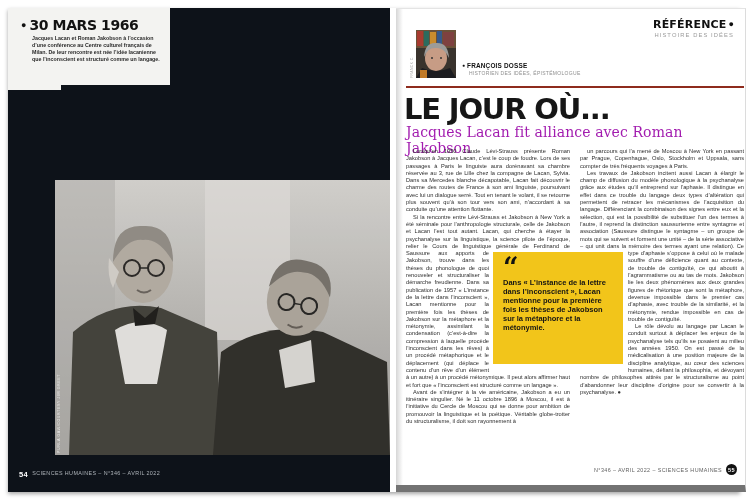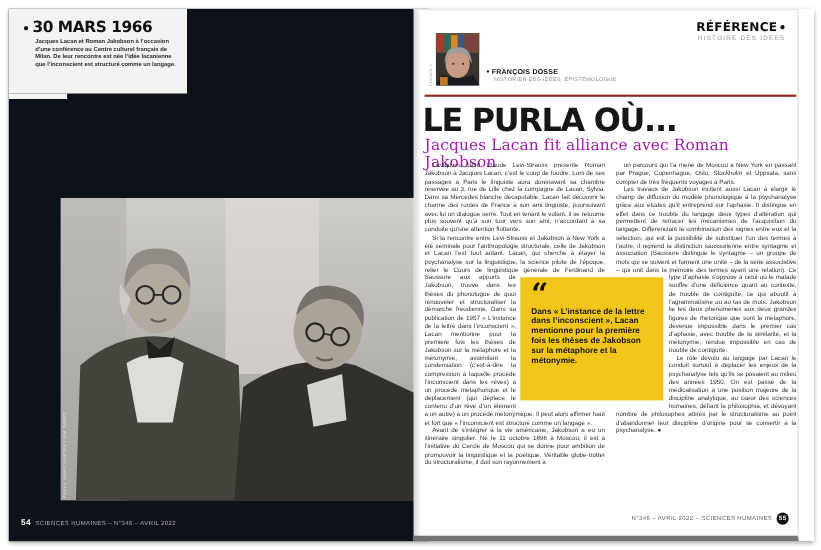--- a/index.html
+++ b/index.html
@@ -20,29 +20,29 @@
   .date-bullet { font-size:9px; color:#111; margin-right:3px; line-height:1; }
   .date-title { font-size:14px; font-weight:bold; letter-spacing:-0.4px; color:#121212;
                 font-family:"DejaVu Sans", sans-serif; }
   .date-text { margin:1px 8px 0 24px; font-size:5.3px; line-height:6.9px; color:#2a2a2a;
                font-weight:bold; }
   .main-photo { position:absolute; left:47px; top:172px; width:335px; height:275px; }
   .main-photo svg { display:block; width:100%; height:100%; }
   .photo-credit { position:absolute; left:49px; top:300px; height:145px;
                   writing-mode:vertical-rl; transform:rotate(180deg);
                   font-size:3.6px; letter-spacing:.6px; color:rgba(255,255,255,.75); }
-  .footer-left { position:absolute; left:11px; bottom:13px; display:flex; align-items:flex-end;
+  .footer-left { position:absolute; left:11px; bottom:13px; display:flex; align-items:flex-start;
                  font-size:5.4px; color:#aeb4ba; letter-spacing:.4px; }
   .footer-left .pn { font-weight:bold; font-size:7.5px; color:#ffffff; margin-right:4px; }
 
   
-  .page-right { position:absolute; left:368px; top:0; width:350px; height:484px;
+  .page-right { position:absolute; left:388px; top:0; width:350px; height:484px;
                 background:#ffffff; overflow:hidden;
                 border-top:1px solid #e4e4e4; border-right:1px solid #dcdcdc;
-                border-bottom:5px solid #737373; box-sizing:border-box; }
+                border-bottom:7px solid #737373; box-sizing:border-box; }
   .gutter-shadow { position:absolute; left:0; top:0; width:7px; height:484px;
                    background:linear-gradient(90deg, rgba(0,0,0,.16), rgba(0,0,0,0)); }
   .kicker { position:absolute; top:9px; right:11px; text-align:right; }
   .kicker-main-row { display:flex; align-items:center; justify-content:flex-end; }
   .kicker-main { font-size:11px; font-weight:bold; color:#101010; letter-spacing:.2px;
                  font-family:"DejaVu Sans", sans-serif; }
   .kicker-dot { font-size:9px; color:#101010; margin-left:2px; line-height:1; }
   .kicker-sub { font-size:5.8px; color:#9a9a9a; letter-spacing:1.1px; margin-top:1px; }
 
   .author { position:absolute; left:14px; top:21px; display:flex; }
@@ -181,21 +181,21 @@
         <div class="author-name-row">
           <span class="author-bullet">●</span>
           <span class="author-name">FRANÇOIS DOSSE</span>
         </div>
         <div class="author-role">HISTORIEN DES IDÉES, ÉPISTÉMOLOGUE</div>
       </div>
     </div>
 
     <div class="rule"></div>
 
-    <h1 class="title" style="margin:0;">LE PURLA OÙ...</h1>
+    <h1 class="title" style="margin:0;">LE JOUR OÙ...</h1>
     <div class="subtitle">Jacques Lacan fit alliance avec Roman Jakobson</div>
 
     <div class="col col-1">
       <div class="sp-r0"></div>
       <div class="cut-r"></div>
       <p>Lorsqu’en 1950 Claude Lévi-Strauss présente Roman Jakobson à Jacques Lacan, c’est le coup de foudre. Lors de ses passages à Paris le linguiste aura dorénavant sa chambre réservée au 3, rue de Lille chez la compagne de Lacan, Sylvia. Dans sa Mercedes blanche décapotable, Lacan fait découvrir le charme des routes de France à son ami linguiste, poursuivant avec lui un dialogue serré. Tout en tenant le volant, il se retourne plus souvent qu’à son tour vers son ami, n’accordant à sa conduite qu’une attention flottante.</p>
       <p>Si la rencontre entre Lévi-Strauss et Jakobson à New York a été séminale pour l’anthropologie structurale, celle de Jakobson et Lacan l’est tout autant. Lacan, qui cherche à étayer la psychanalyse sur la linguistique, la science pilote de l’époque, relier le Cours de linguistique générale de Ferdinand de Saussure aux apports de Jakobson, trouve dans les thèses du phonologue de quoi renouveler et structuraliser la démarche freudienne. Dans sa publication de 1957 « L’instance de la lettre dans l’inconscient », Lacan mentionne pour la première fois les thèses de Jakobson sur la métaphore et la métonymie, assimilant la condensation (c’est-à-dire la compression à laquelle procède l’inconscient dans les rêves) à un procédé métaphorique et le déplacement (qui déplace le contenu d’un rêve d’un élément à un autre) à un procédé métonymique. Il peut alors affirmer haut et fort que « l’inconscient est structuré comme un langage ».</p>
       <p>Avant de s’intégrer à la vie américaine, Jakobson a eu un itinéraire singulier. Né le 11 octobre 1896 à Moscou, il est à l’initiative du Cercle de Moscou qui se donne pour ambition de promouvoir la linguistique et la poétique. Véritable globe-trotter du structuralisme, il doit son rayonnement à</p>
     </div>
 

